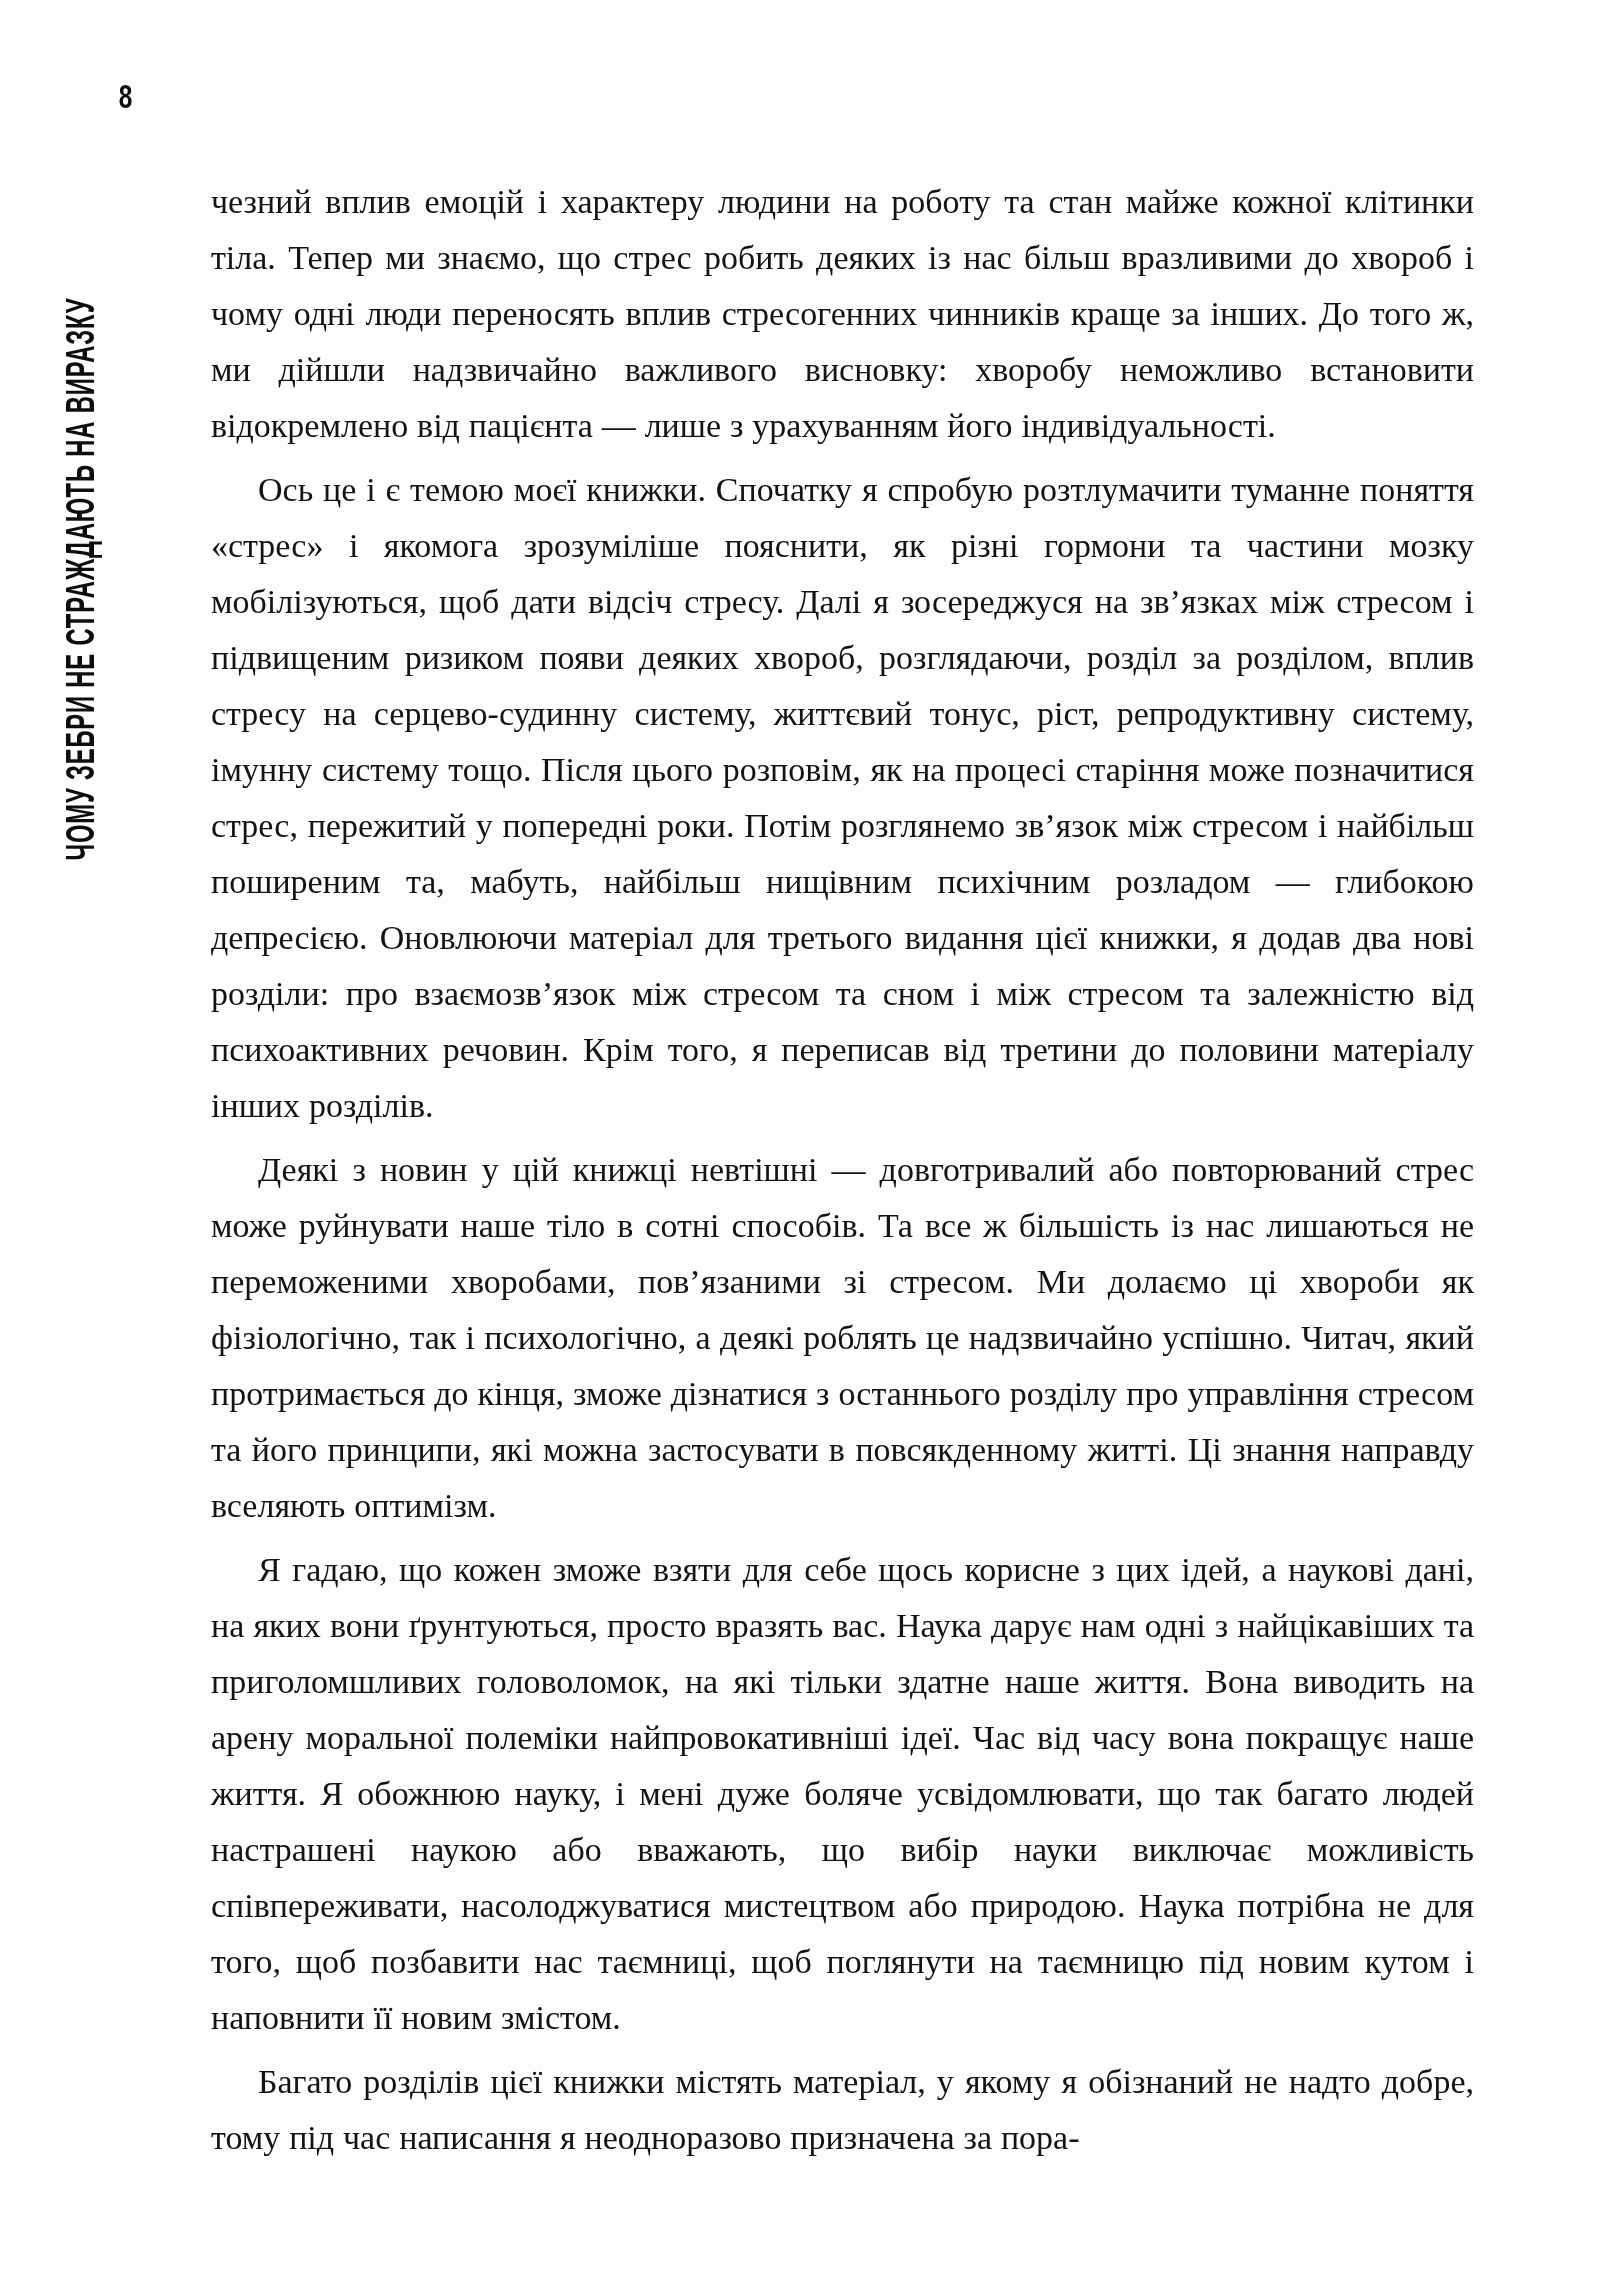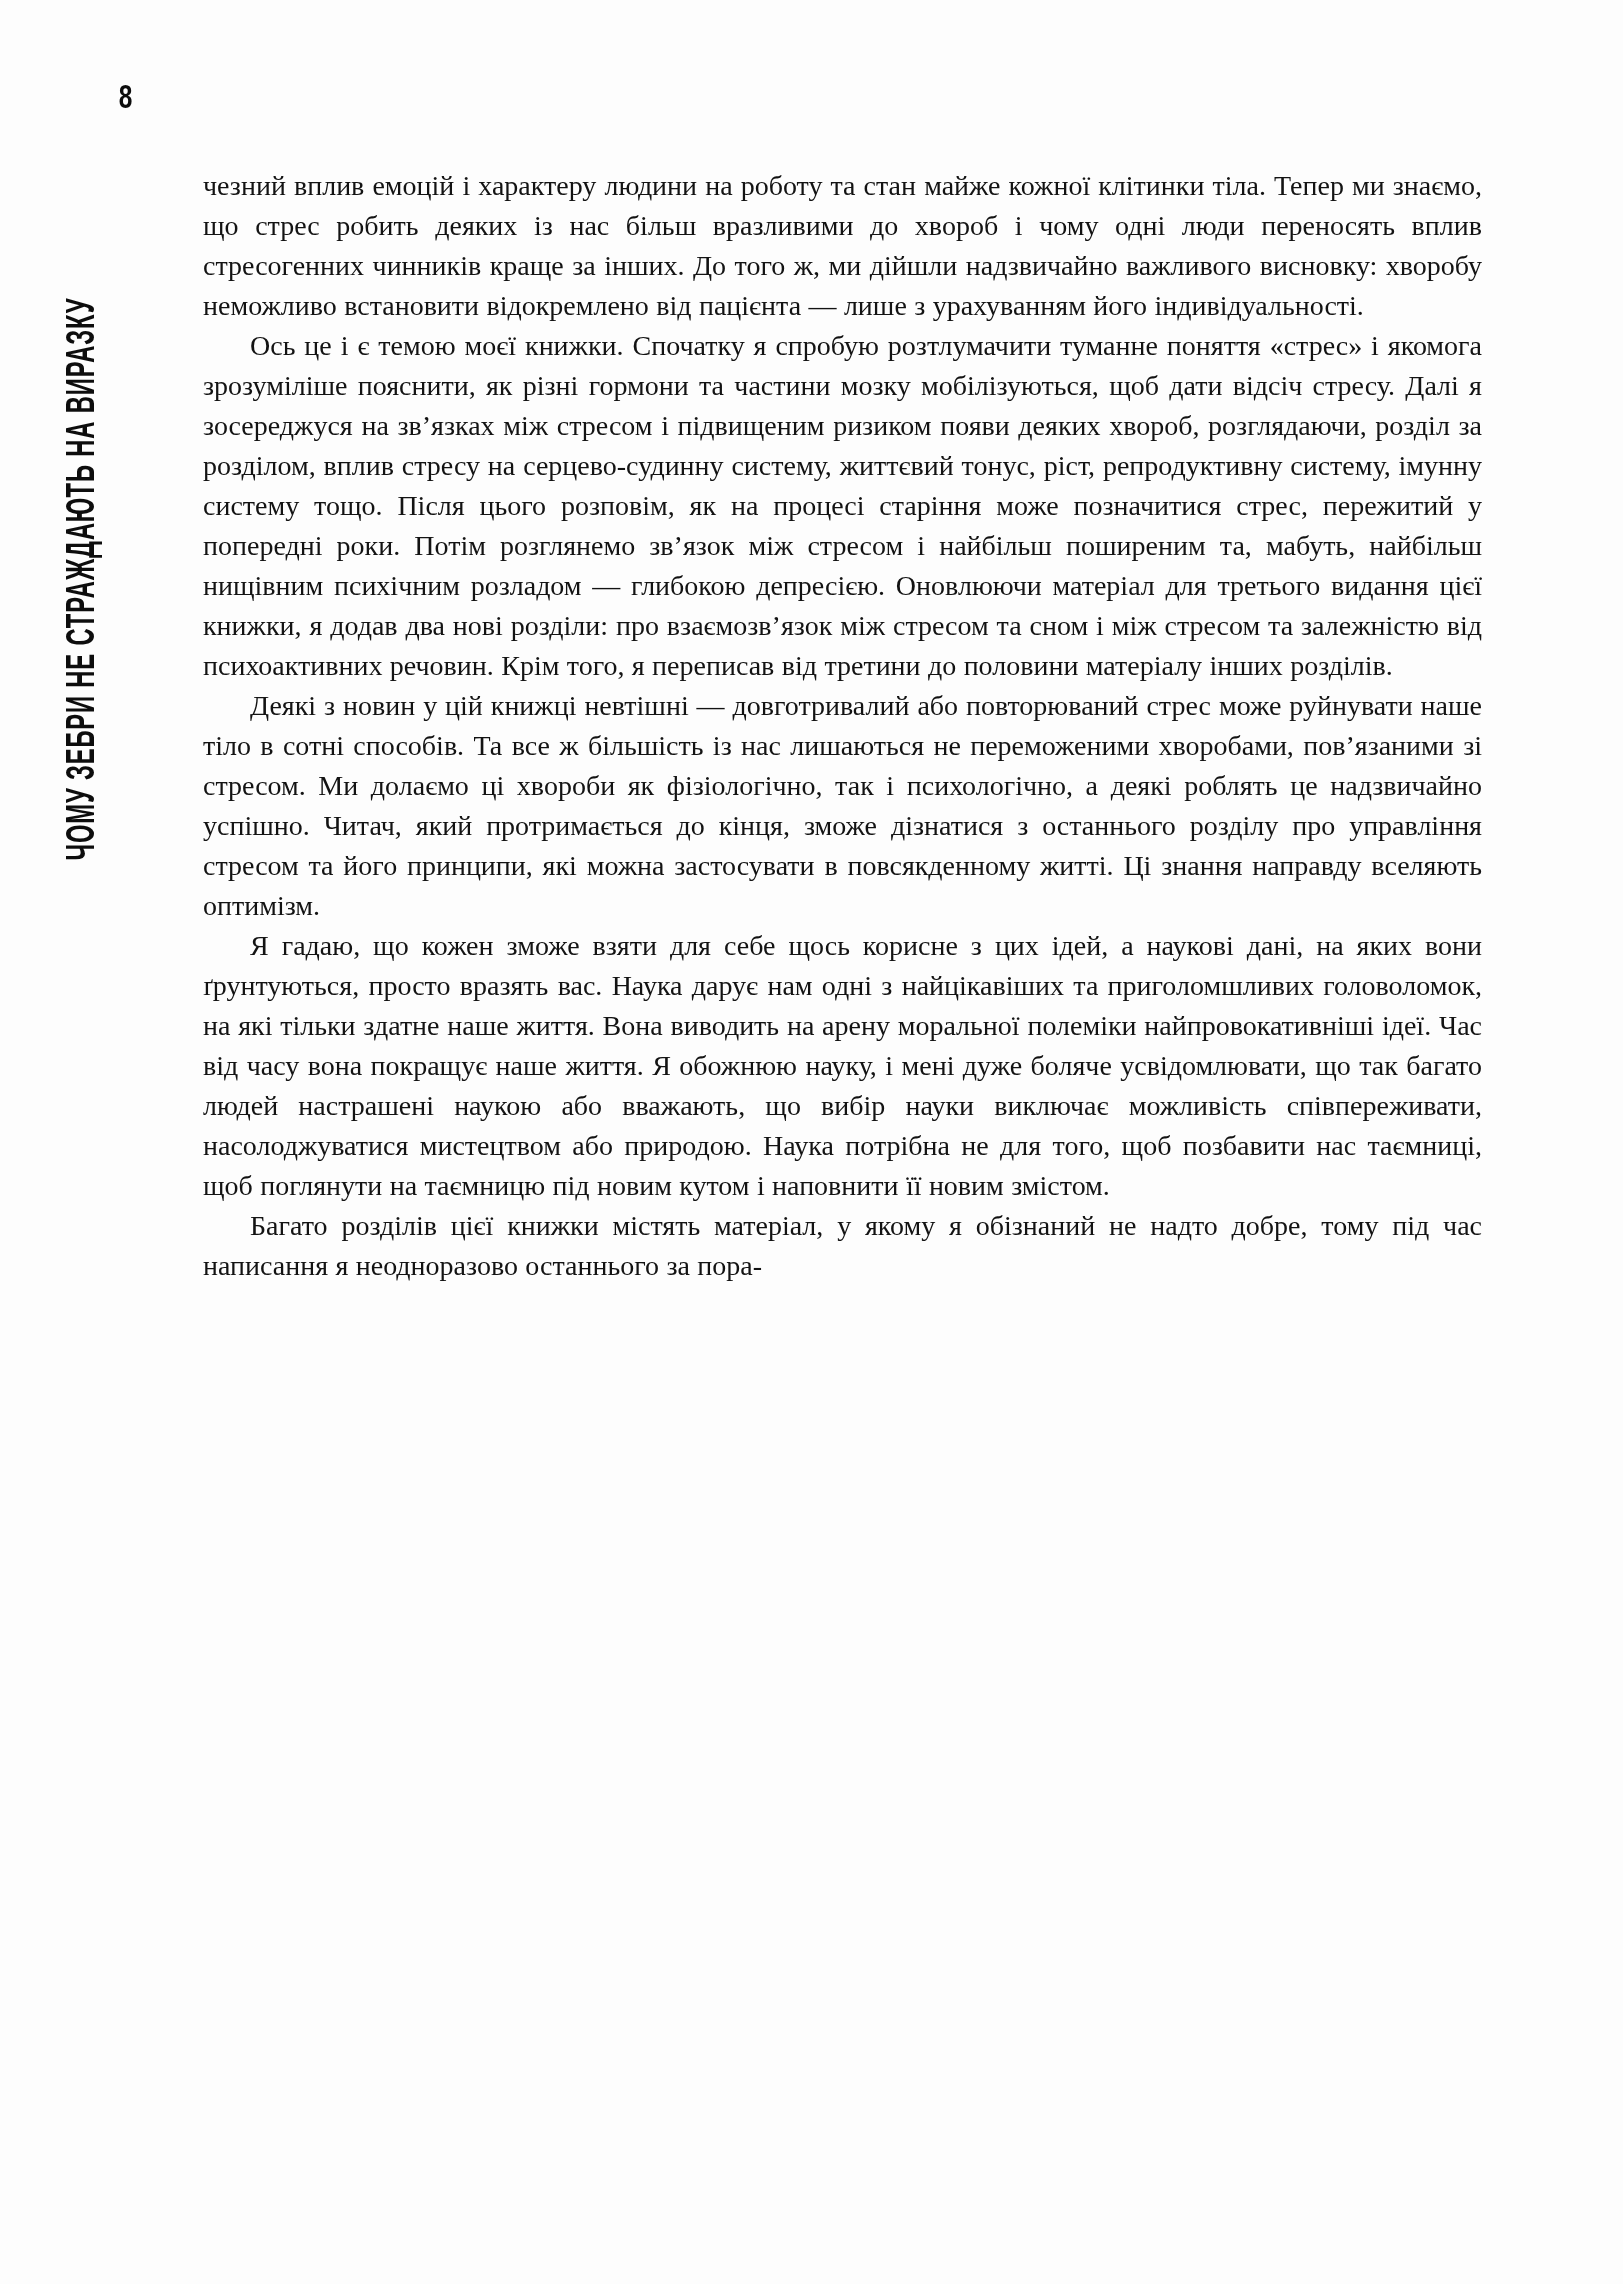--- a/index.html
+++ b/index.html
@@ -64,24 +64,24 @@
   }
 
   
   .column {
     position: absolute;
     left: 203px;
     top: 166px;
     width: 1279px;
   }
   p.para {
-    margin: 0;
+    margin: 8px;
     padding: 0;
-    font-size: 28px;
-    line-height: 40px;
+    font-size: 34px;
+    line-height: 56px;
     text-align: justify;
     text-align-last: left;
     text-indent: 0;
     word-spacing: 0.4px;
     hyphens: manual;
     -webkit-hyphens: manual;
   }
   p.para.indent {
     text-indent: 47px;
     font-family: Liberation Serif, serif;
@@ -101,17 +101,17 @@
     <div class="running-head">
       <span>ЧОМУ ЗЕБРИ НЕ СТРАЖДАЮТЬ НА ВИРАЗКУ</span>
     </div>
   </div>
 
   <div class="column">
     <p class="para cont">чезний вплив емоцій і характеру людини на роботу та стан майже кожної клітинки тіла. Тепер ми знаємо, що стрес робить деяких із нас більш вразливими до хвороб і чому одні люди переносять вплив стресогенних чинників краще за інших. До того ж, ми дійшли надзвичайно важливого висновку: хворобу неможливо встановити відокремлено від пацієнта — лише з урахуванням його індивідуальності.</p>
     <p class="para indent">Ось це і є темою моєї книжки. Спочатку я спробую розтлумачити туманне поняття «стрес» і якомога зрозуміліше пояснити, як різні гормони та частини мозку мобілізуються, щоб дати відсіч стресу. Далі я зосереджуся на зв’язках між стресом і підвищеним ризиком появи деяких хвороб, розглядаючи, розділ за розділом, вплив стресу на серцево-судинну систему, життєвий тонус, ріст, репродуктивну систему, імунну систему тощо. Після цього розповім, як на процесі старіння може позначитися стрес, пережитий у попередні роки. Потім розглянемо зв’язок між стресом і найбільш поширеним та, мабуть, найбільш нищівним психічним розладом — глибокою депресією. Оновлюючи матеріал для третього видання цієї книжки, я додав два нові розділи: про взаємозв’язок між стресом та сном і між стресом та залежністю від психоактивних речовин. Крім того, я переписав від третини до половини матеріалу інших розділів.</p>
     <p class="para indent">Деякі з новин у цій книжці невтішні — довготривалий або повторюваний стрес може руйнувати наше тіло в сотні способів. Та все ж більшість із нас лишаються не переможеними хворобами, пов’язаними зі стресом. Ми долаємо ці хвороби як фізіологічно, так і психологічно, а деякі роблять це надзвичайно успішно. Читач, який протримається до кінця, зможе дізнатися з останнього розділу про управління стресом та його принципи, які можна застосувати в повсякденному житті. Ці знання направду вселяють оптимізм.</p>
     <p class="para indent">Я гадаю, що кожен зможе взяти для себе щось корисне з цих ідей, а наукові дані, на яких вони ґрунтуються, просто вразять вас. Наука дарує нам одні з найцікавіших та приголомшливих головоломок, на які тільки здатне наше життя. Вона виводить на арену моральної полеміки найпровокативніші ідеї. Час від часу вона покращує наше життя. Я обожнюю науку, і мені дуже боляче усвідомлювати, що так багато людей настрашені наукою або вважають, що вибір науки виключає можливість співпереживати, насолоджуватися мистецтвом або природою. Наука потрібна не для того, щоб позбавити нас таємниці, щоб поглянути на таємницю під новим кутом і наповнити її новим змістом.</p>
-    <p class="para indent">Багато розділів цієї книжки містять матеріал, у якому я обізнаний не надто добре, тому під час написання я неодноразово останнього за пора-</p>
+    <p class="para indent">Багато розділів цієї книжки містять матеріал, у якому я обізнаний не надто добре, тому під час написання я неодноразово призначена за пора-</p>
   </div>
 
 </div>
 
 
 </body></html>

